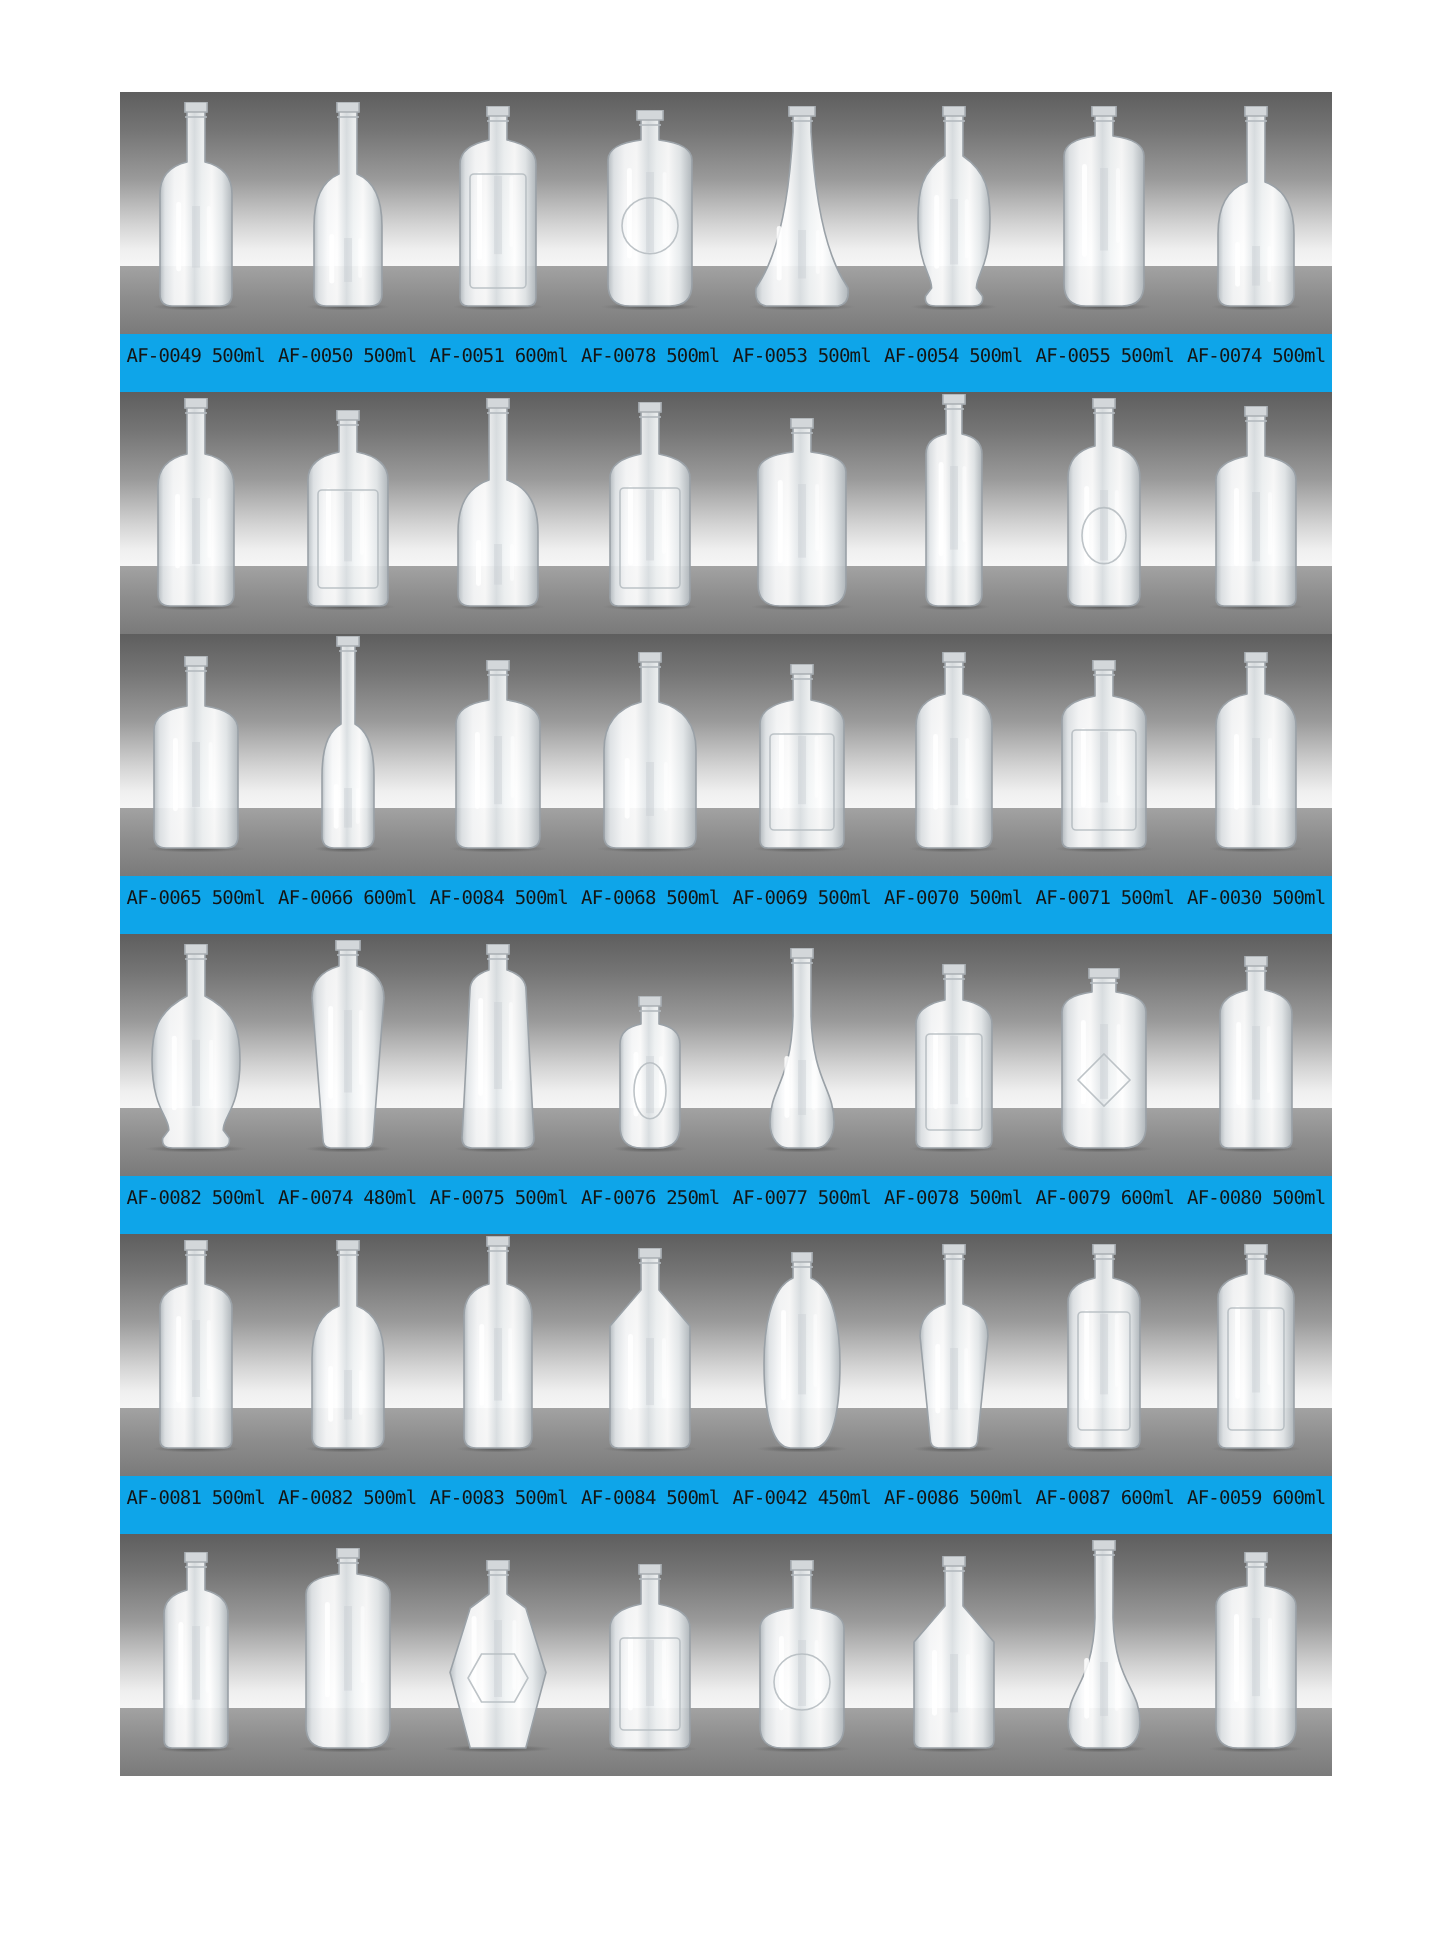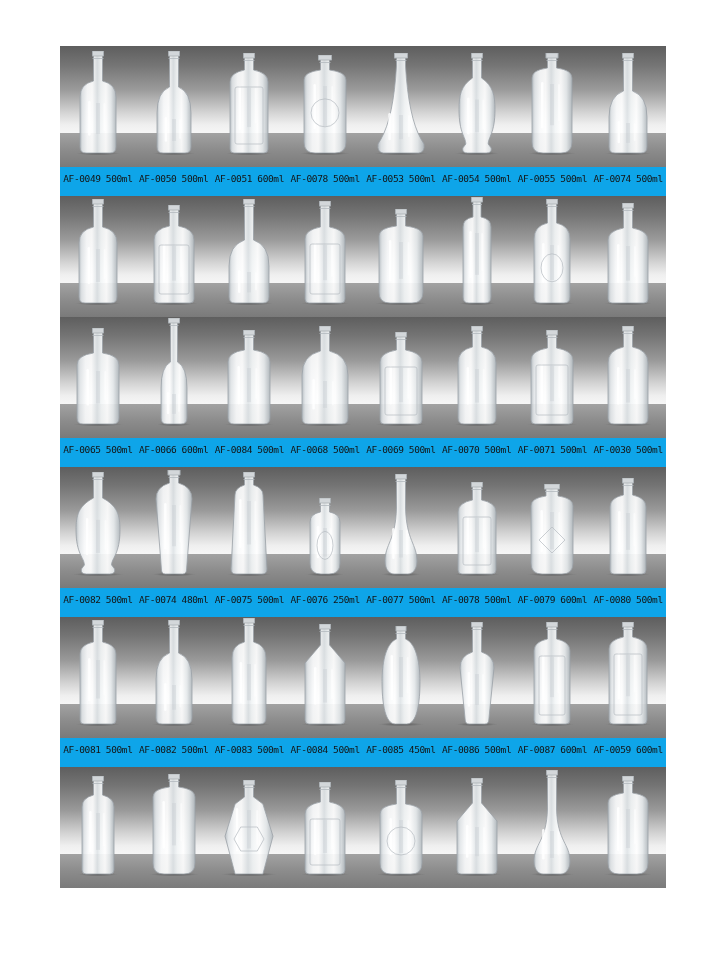--- a/index.html
+++ b/index.html
@@ -574,21 +574,21 @@
             <rect x="24" y="33" width="4" height="41.25" fill="#c7cdd1" fill-opacity="0.4"></rect>
             <rect x="12" y="32" width="28" height="61" rx="2" stroke="#b6bcc1" stroke-width="0.8" fill="none" opacity="0.9"></rect>
           </svg>
         </div>
       </div>
       <div class="captions">
         <div class="cap">AF-0081 500ml</div>
         <div class="cap">AF-0082 500ml</div>
         <div class="cap">AF-0083 500ml</div>
         <div class="cap">AF-0084 500ml</div>
-        <div class="cap">AF-0085 450ml</div>
+        <div class="cap">AF-0042 450ml</div>
         <div class="cap">AF-0086 500ml</div>
         <div class="cap">AF-0087 600ml</div>
         <div class="cap">AF-0059 600ml</div>
       </div>
     </section>
     <section class="row">
       <div class="band">
         <div class="cell">
           <svg width="46" height="100" viewBox="0 0 46 100">
             <ellipse cx="23" cy="98.4" rx="20" ry="1.9" fill="url(#shdw)"></ellipse>

